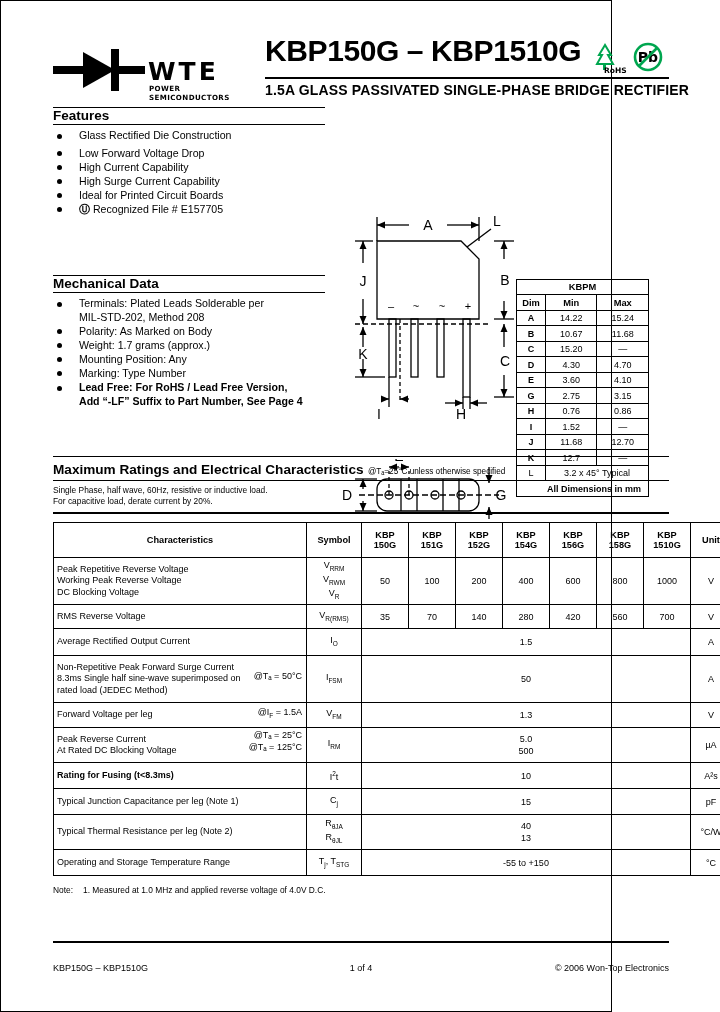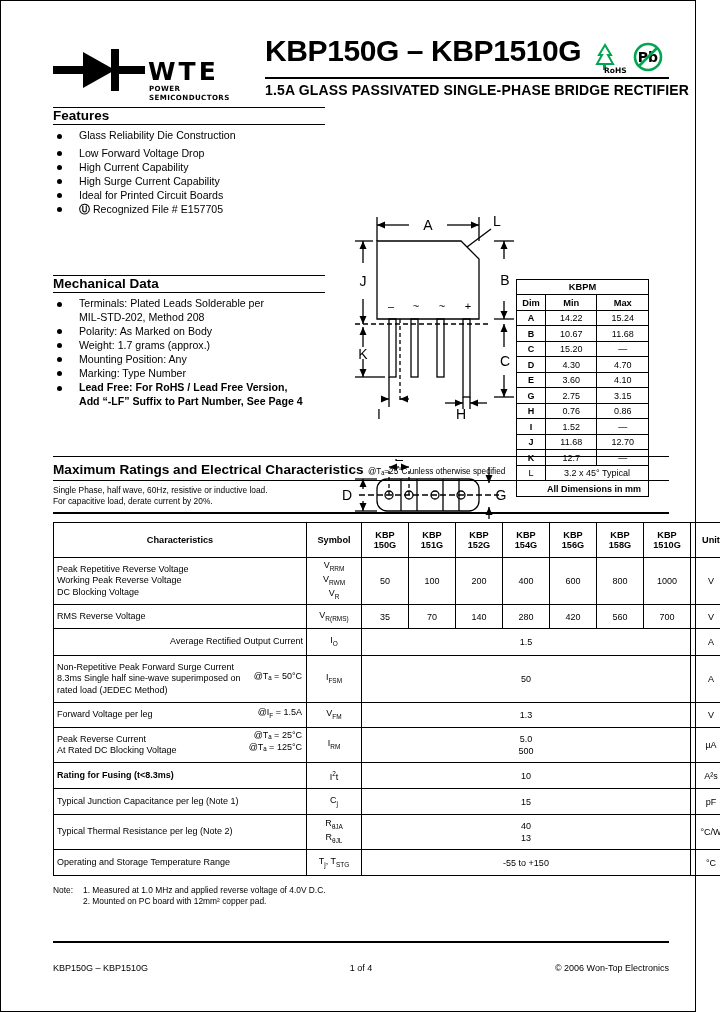--- a/index.html
+++ b/index.html
@@ -5,21 +5,21 @@
   html,body{margin:0;padding:0;background:#fff;}
   body{
     width:720px;height:1012px;
     font-family:"Liberation Sans", sans-serif;
     color:#000;
     position:relative;
     overflow:hidden;
   }
   .page{
     position:absolute;
-    left:0;top:0;width:696px;height:1012px;
+    left:0;top:0;width:612px;height:1012px;
     border:1px solid #000;
     box-sizing:border-box;
     background:#fff;
   }
   .inner{
     position:absolute;
     left:52px;top:30px;width:616px;height:952px;
   }
 
   
@@ -175,21 +175,21 @@
       <div class="subtitle">1.5A  GLASS  PASSIVATED  SINGLE-PHASE  BRIDGE  RECTIFIER</div>
     </div>
   </div>
 
   <div class="cols">
 
     <div class="colL" style="top:0;">
       <div class="sec-topline"></div>
       <div class="sec-head">Features</div>
       <ul class="bullets">
-        <li class="b-gap"><span class="dot"></span><span>Glass Reliability Die Construction</span></li>
+        <li class="b-gap"><span class="dot"></span><span>Glass Rectified Die Construction</span></li>
         <li><span class="dot"></span><span>Low Forward Voltage Drop</span></li>
         <li><span class="dot"></span><span>High Current Capability</span></li>
         <li><span class="dot"></span><span>High Surge Current Capability</span></li>
         <li><span class="dot"></span><span>Ideal for Printed Circuit Boards</span></li>
         <li><span class="dot"></span><span class="ul-logo">Ⓤ</span> <span>Recognized File # E157705</span></li>
       </ul>
     </div>
 
     <div class="colL2" style="top:168px;">
       <div class="sec-topline"></div>
@@ -459,21 +459,21 @@
           <td class="val-cell">70</td>
           <td class="val-cell">140</td>
           <td class="val-cell">280</td>
           <td class="val-cell">420</td>
           <td class="val-cell">560</td>
           <td class="val-cell">700</td>
           <td class="unit-cell">V</td>
         </tr>
 
         <tr>
-          <td class="char-cell" style="height:22px;text-align:right;">
+          <td class="char-cell" style="height:22px;">
             <span>Average Rectified Output Current</span>
             <span class="cond" style="top:21px;margin-top:21px;">@Tₐ = 50°C</span>
           </td>
           <td class="sym-cell">I<sub>O</sub></td>
           <td class="span-cell" colspan="7">1.5</td>
           <td class="unit-cell">A</td>
         </tr>
 
         <tr>
           <td class="char-cell" style="height:42px;">
@@ -539,21 +539,20 @@
         </tr>
       </tbody>
     </table>
   </div>
 
   <div class="notes">
     <div class="n1">
       <span class="nlabel">Note:</span>
       <span>1. Measured at 1.0 MHz and applied reverse voltage of 4.0V D.C.</span>
     </div>
-    <div class="n2">2. Mounted on PC board with 12mm² copper pad.</div>
   </div>
 
   <div class="footer-rule"></div>
   <div class="footer">
     <span class="fl">KBP150G – KBP1510G</span>
     <span class="fc">1 of 4</span>
     <span class="fr">© 2006 Won-Top Electronics</span>
   </div>
 
 </div>

